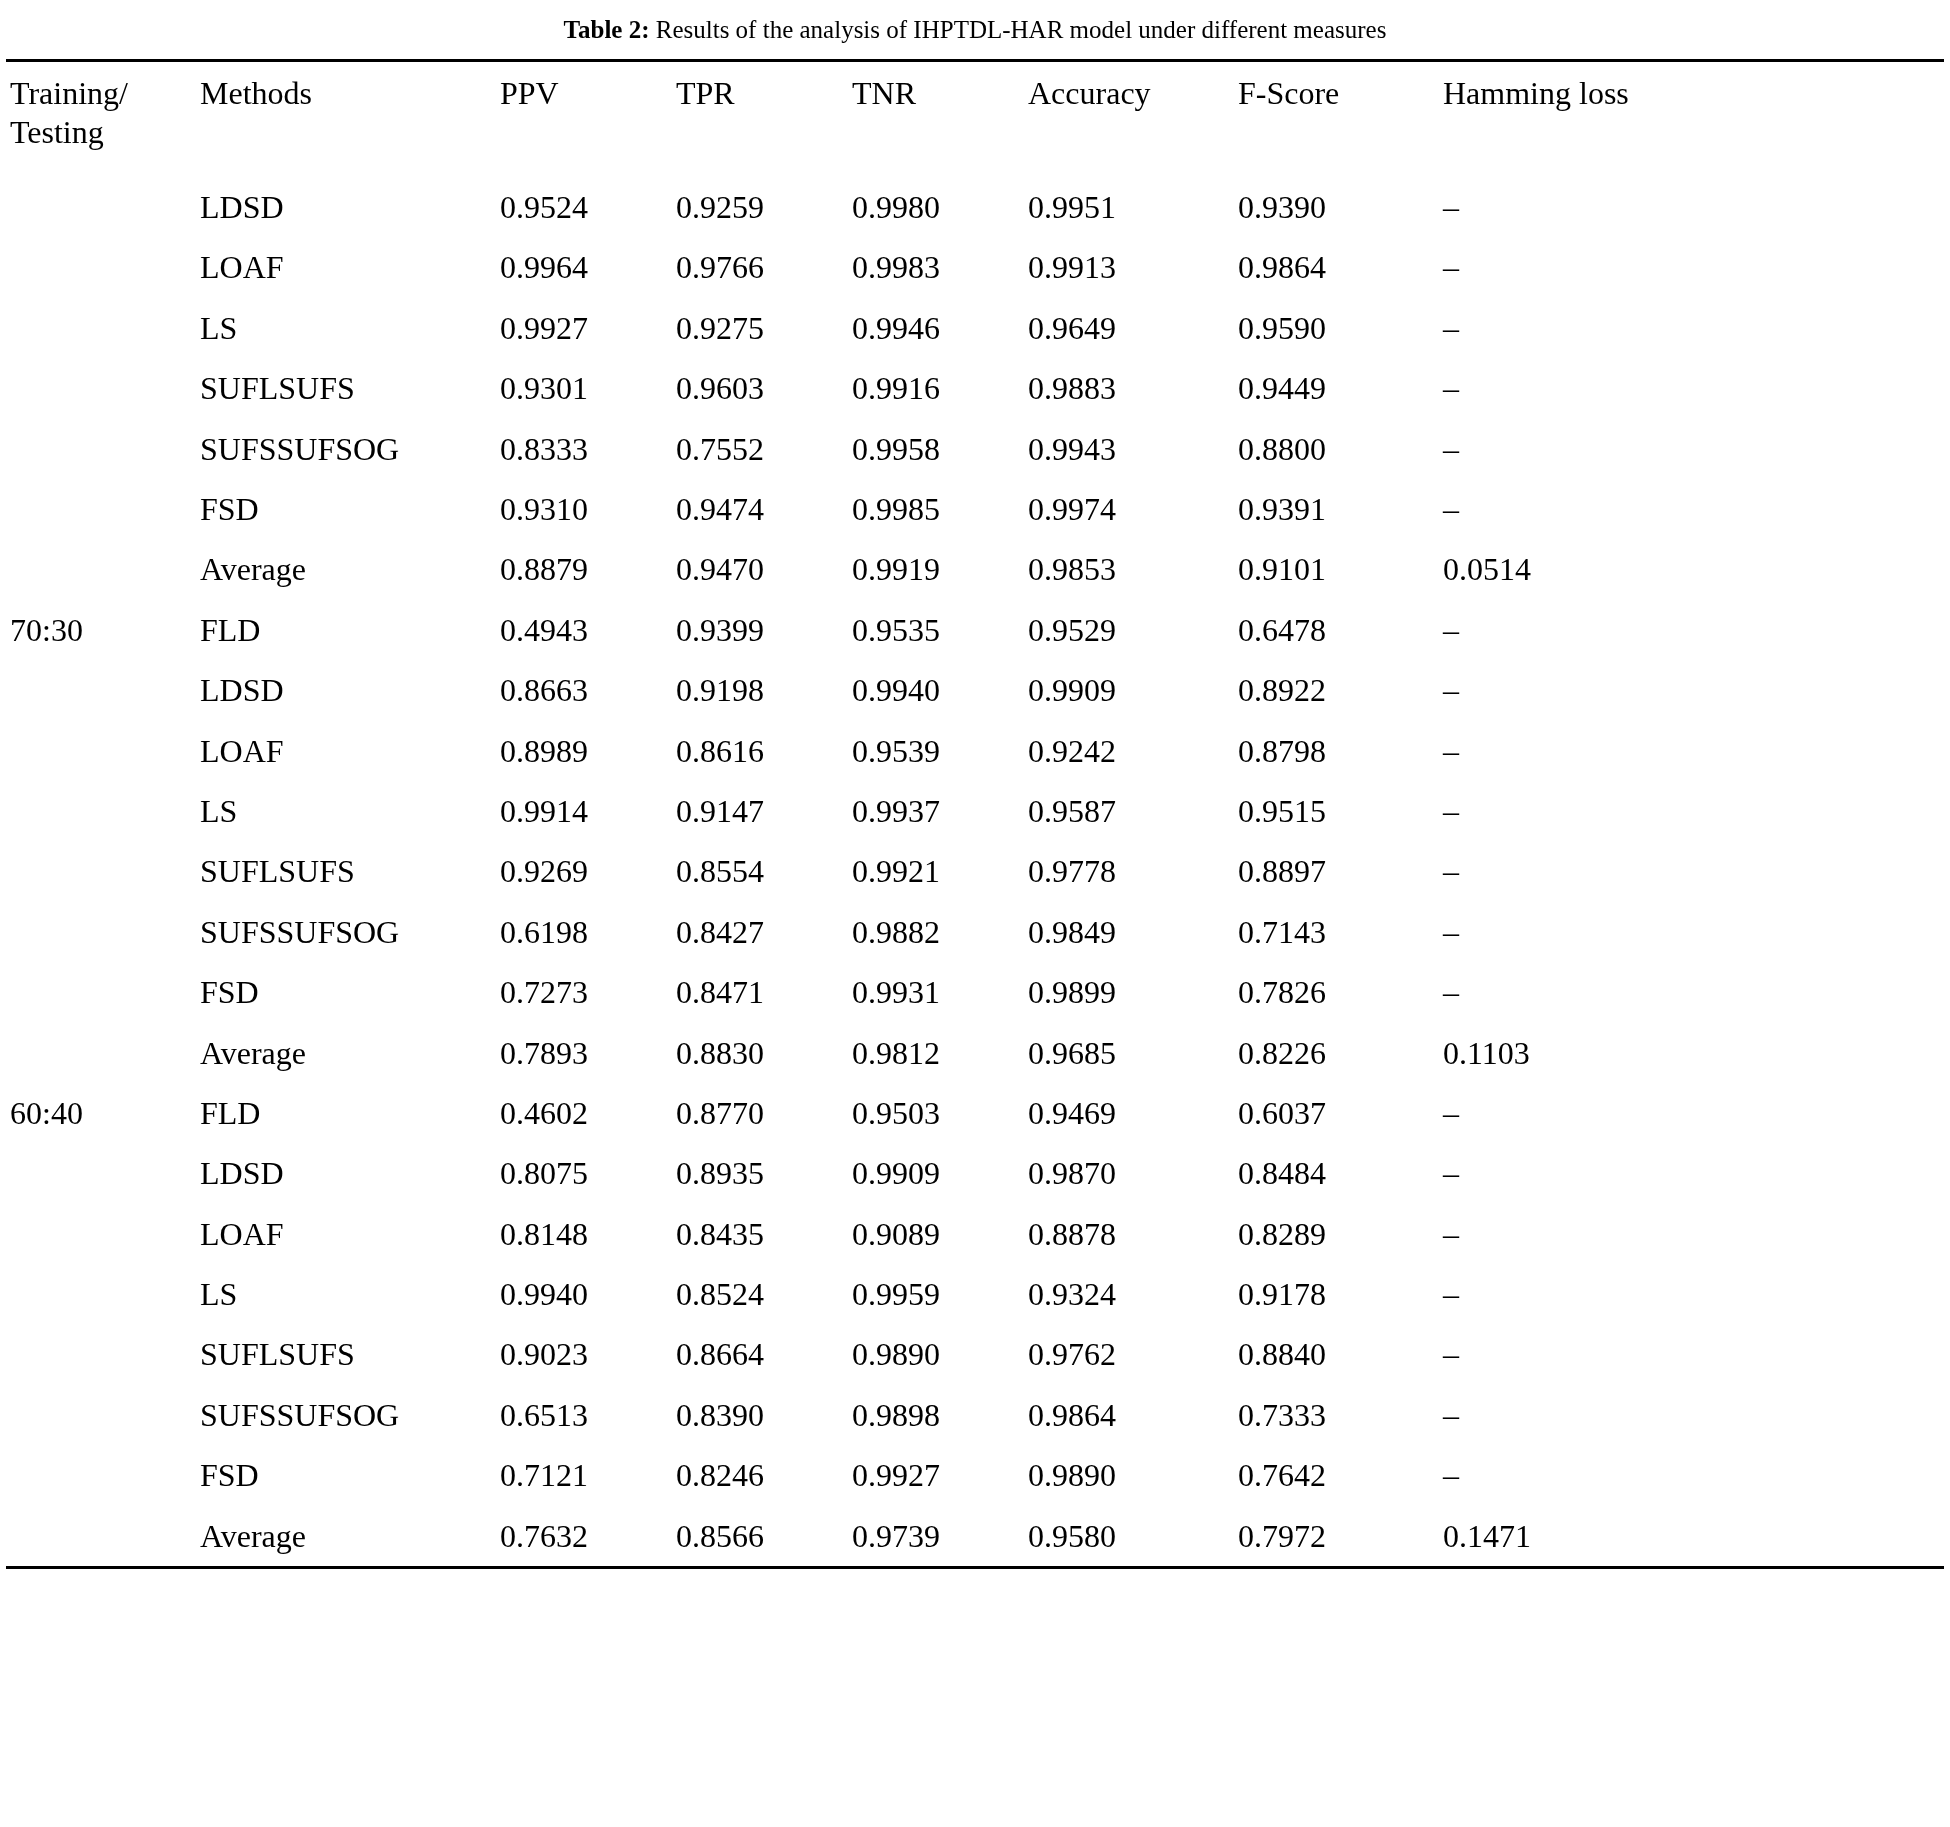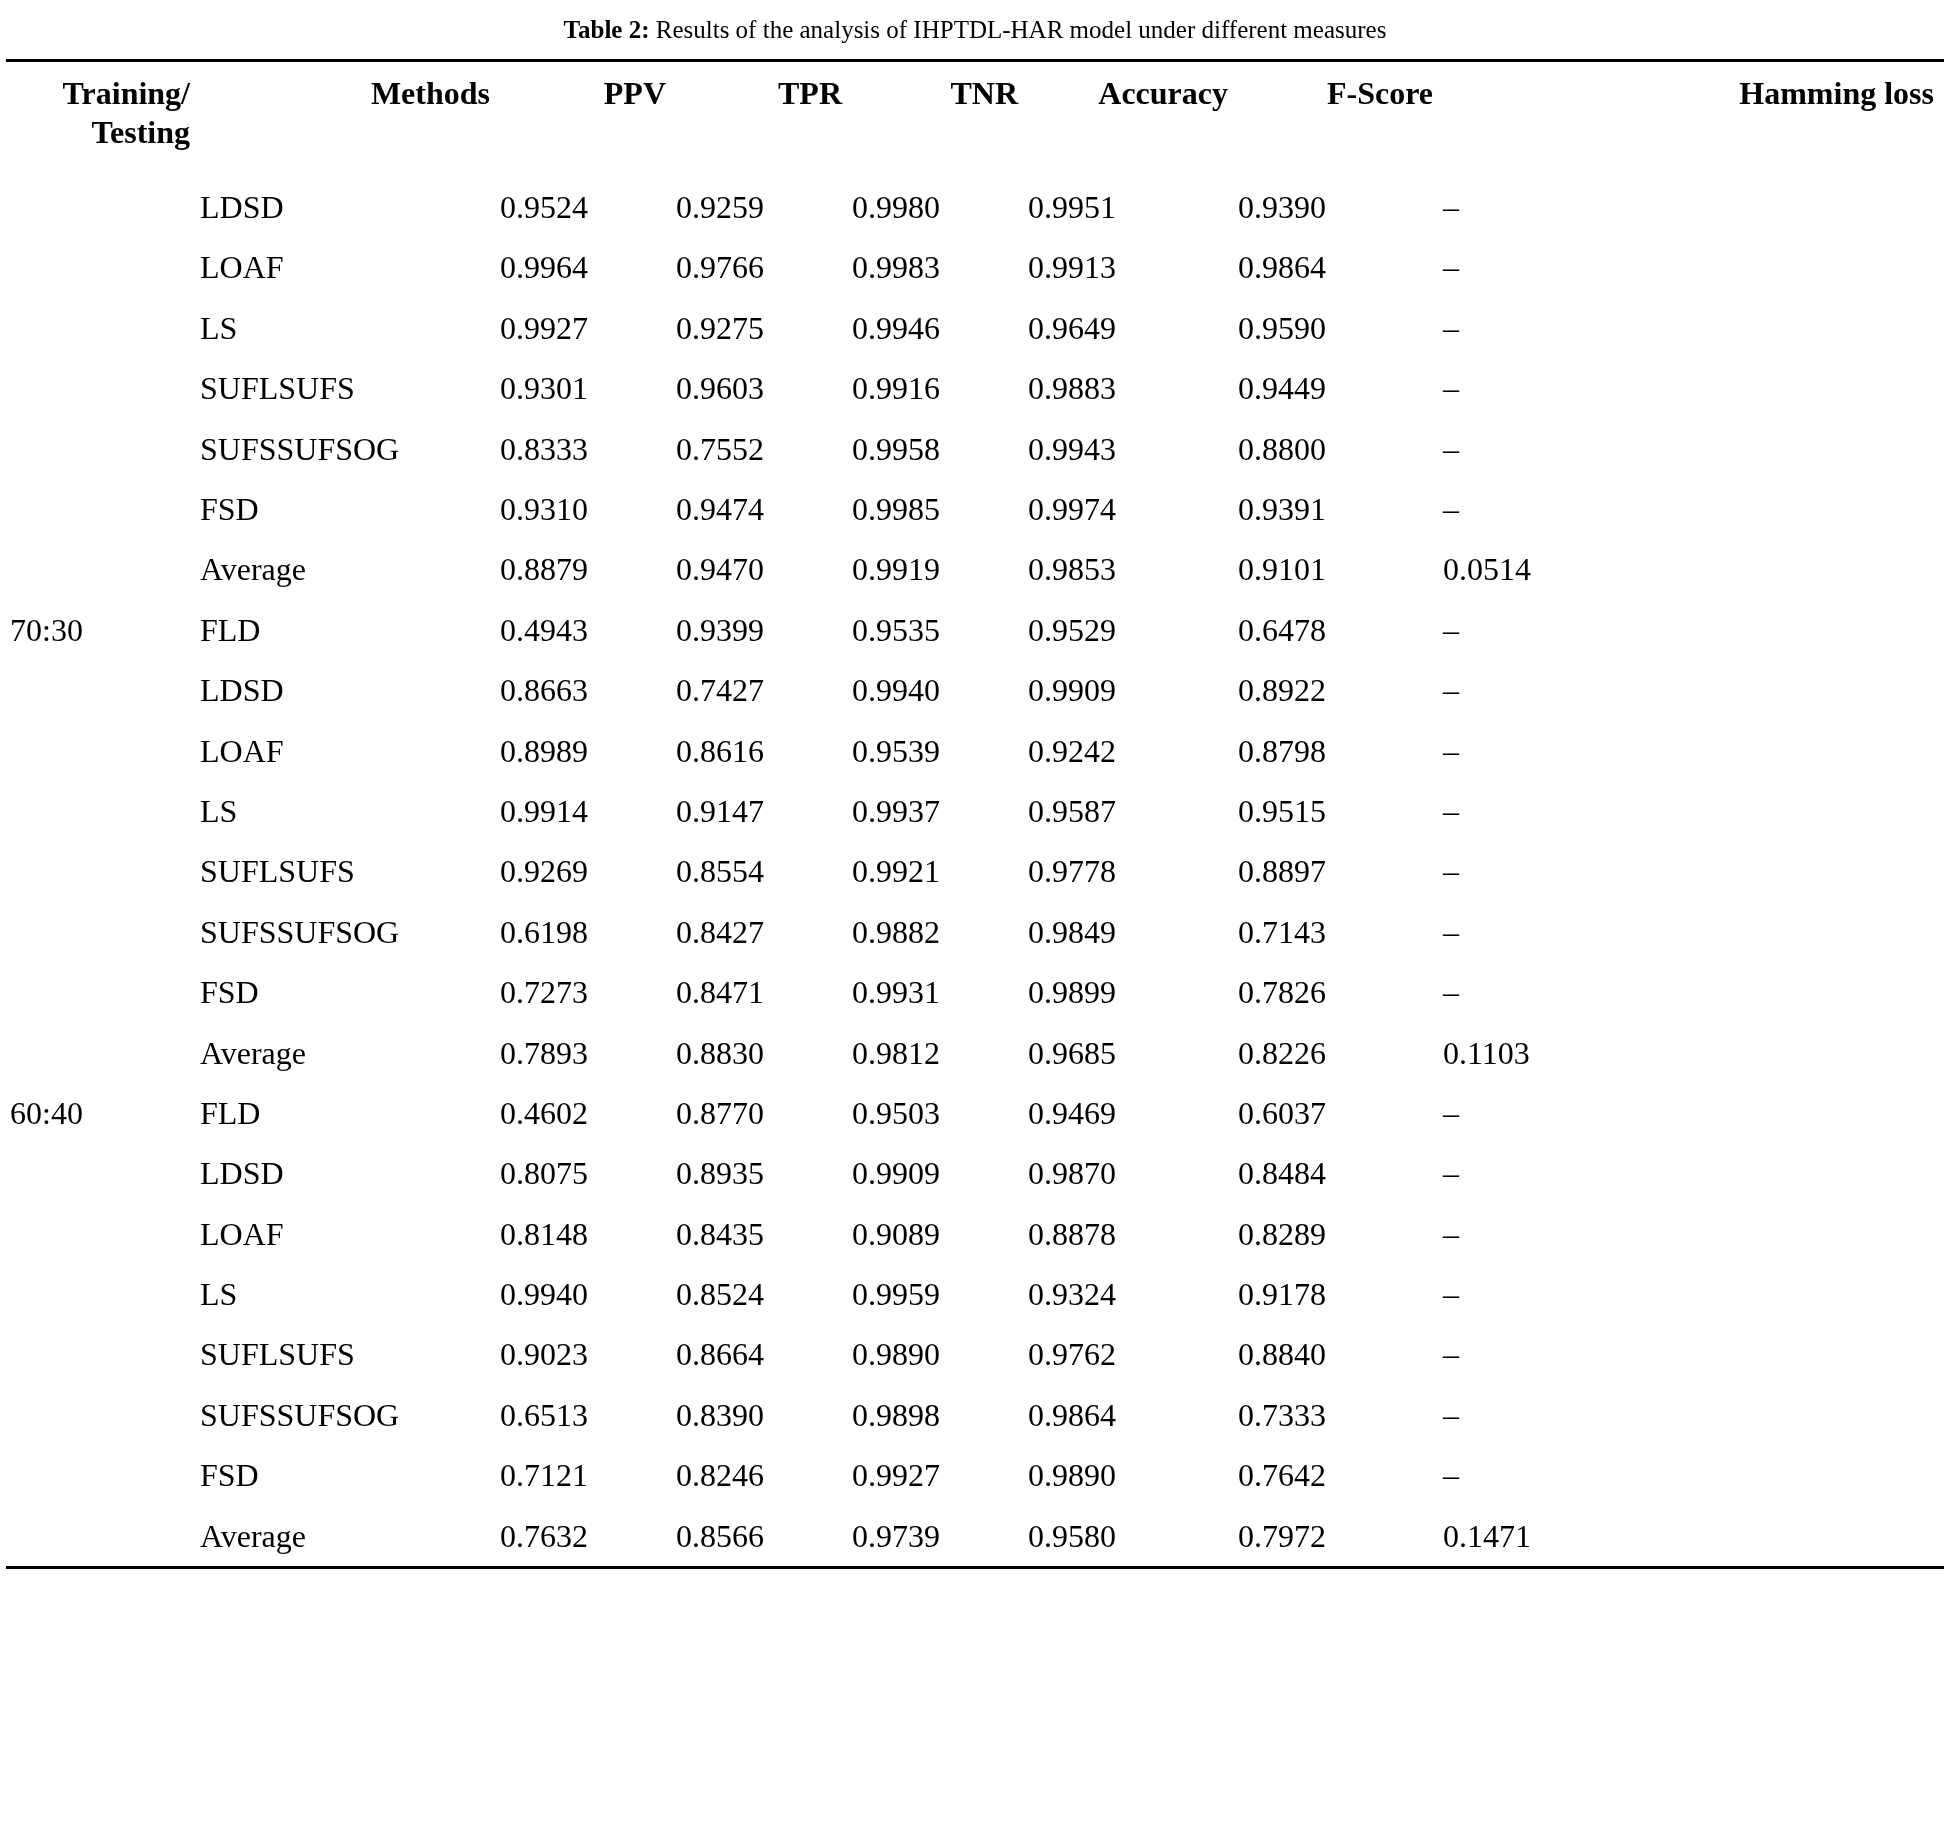--- a/index.html
+++ b/index.html
@@ -27,22 +27,22 @@
   .caption .cap-label {
     font-weight: bold;
   }
   table.tbl {
     width: 100%;
     border-collapse: collapse;
     font-size: 32px;
     line-height: 1.2;
   }
   table.tbl thead th {
-    font-weight: bold;
-    text-align: right;
+    font-weight: normal;
+    text-align: left;
     vertical-align: top;
     padding: 12px 10px 26px 0;
   }
   .rule-top {
     border-top: 3px solid #000;
   }
   .rule-mid {
     border-top: 2.5px solid #000;
   }
   .rule-bot {
@@ -165,21 +165,21 @@
           <td class="col-num">0.9399</td>
           <td class="col-num">0.9535</td>
           <td class="col-acc">0.9529</td>
           <td class="col-f">0.6478</td>
           <td class="col-ham">–</td>
         </tr>
         <tr>
           <td class="col-split"></td>
           <td class="col-method">LDSD</td>
           <td class="col-num">0.8663</td>
-          <td class="col-num">0.7427</td>
+          <td class="col-num">0.9198</td>
           <td class="col-num">0.9940</td>
           <td class="col-acc">0.9909</td>
           <td class="col-f">0.8922</td>
           <td class="col-ham">–</td>
         </tr>
         <tr>
           <td class="col-split"></td>
           <td class="col-method">LOAF</td>
           <td class="col-num">0.8989</td>
           <td class="col-num">0.8616</td>

